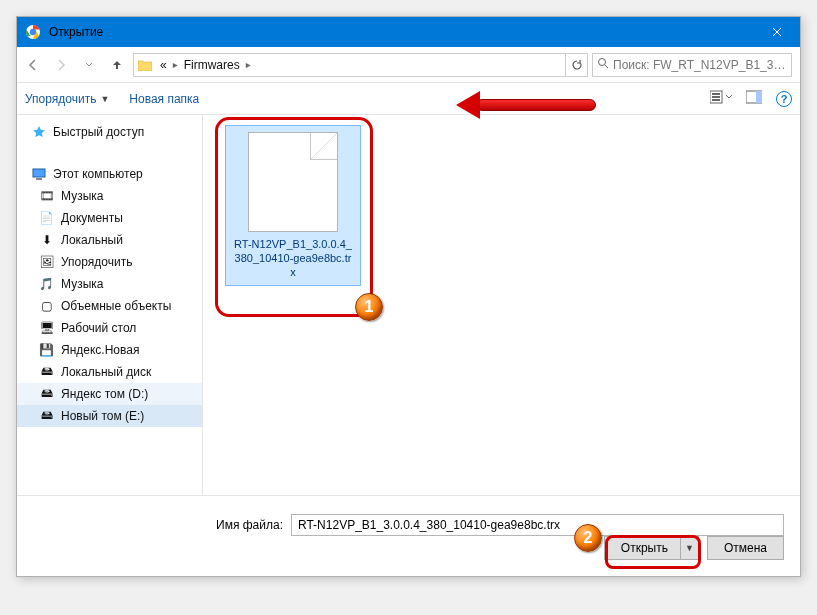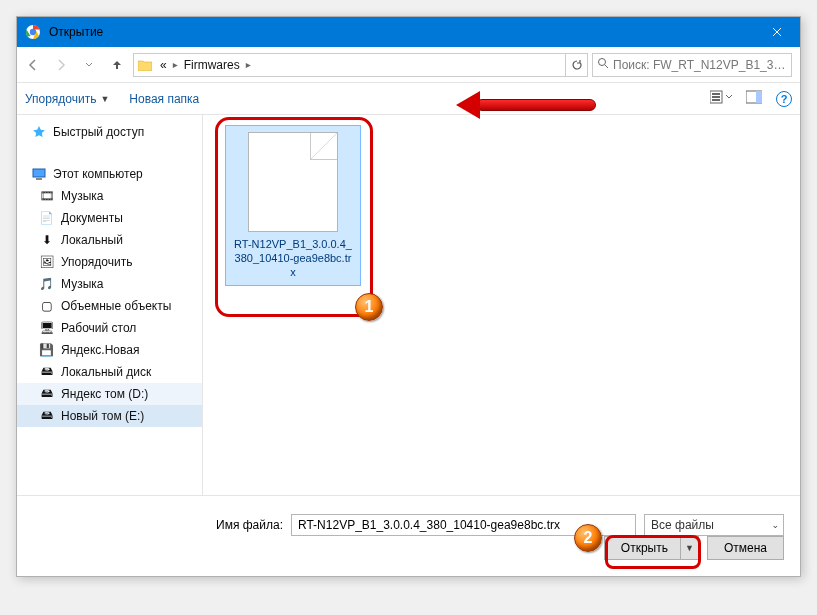--- a/index.html
+++ b/index.html
@@ -281,24 +281,20 @@
       <div class="balloon b1">1</div>
     </div>
   </div>
 
   <div class="footer">
     <div class="f-row">
       <span class="lbl">Имя файла:</span>
       <span class="inp">
           <span>RT-N12VP_B1_3.0.0.4_380_10410-gea9e8bc.trx</span>
         </span>
-      <span class="sel">
-        <span style="overflow:hidden; text-overflow:ellipsis;">Все файлы</span>
-        <span class="drop-caret">⌄</span>
-      </span>
     </div>
     <div class="btns">
       <div class="btn split">
         <span>Открыть</span>
         <span class="bar">▼</span>
       </div>
       <div class="btn">Отмена</div>
     </div>
     <div class="open-ring"></div>
     <div class="balloon b2" style="bottom:24px; right:198px;">2</div>

